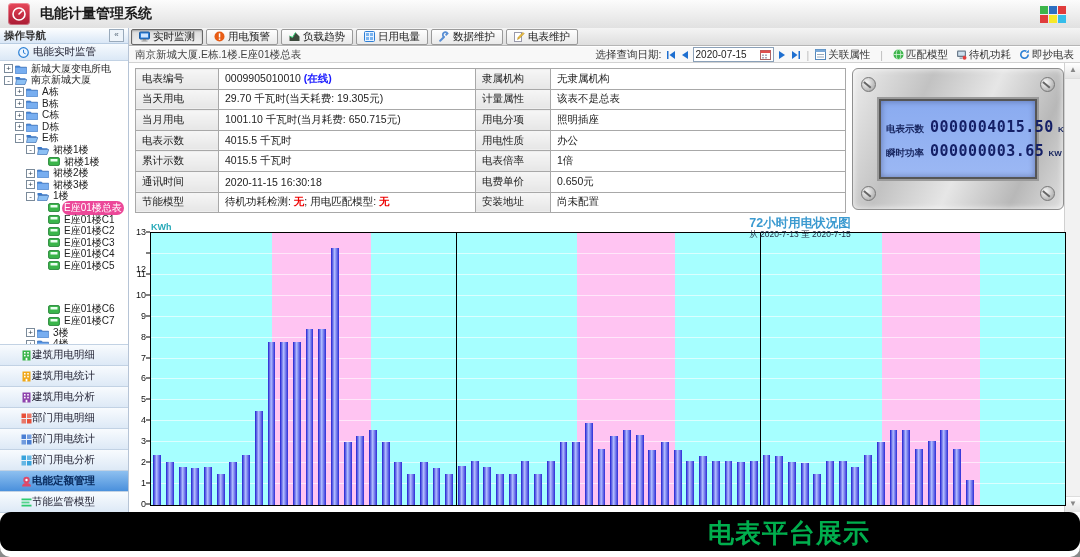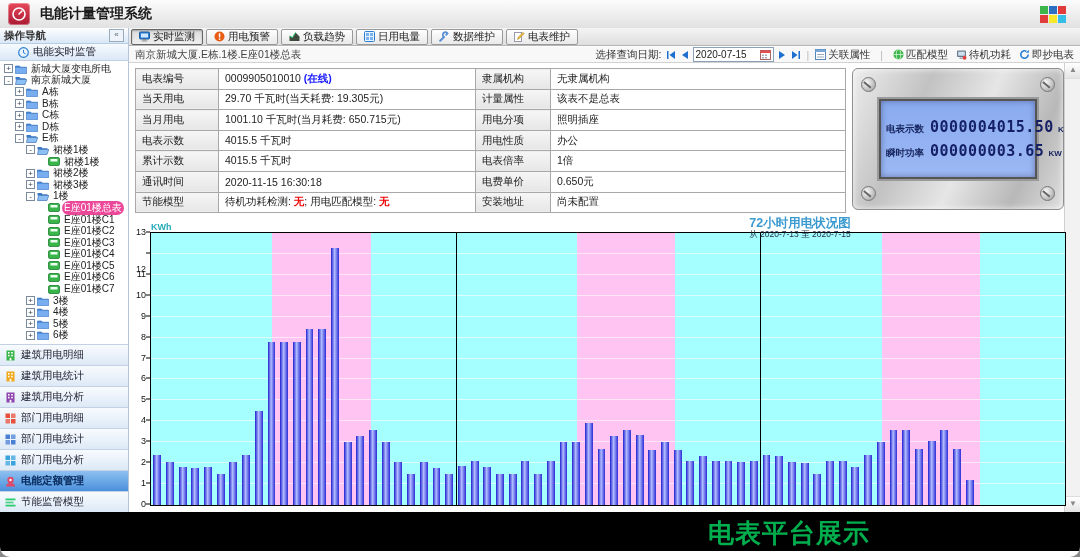--- a/index.html
+++ b/index.html
@@ -28,21 +28,21 @@
           font-size:10.5px;color:#223;}
   .tree{height:281px;overflow:hidden;padding-top:2px;}
   .tree-row{display:flex;align-items:center;height:11.6px;font-size:10px;color:#222;white-space:nowrap;}
   .tree-row .lbl{padding:0 2px;}
   .tree-row.sel .lbl{background:#ec4899;color:#fff;border-radius:7px;}
   .expander{width:9px;height:9px;border:1px solid #7a8a9a;background:#fff;font-size:8px;line-height:7px;
             text-align:center;color:#345;flex:0 0 9px;margin-right:2px;box-sizing:border-box;}
   .exp-none{width:9px;flex:0 0 9px;margin-right:2px;border:none;background:transparent;}
   .tree-ic{flex:0 0 12px;margin-right:2px;display:flex;align-items:center;}
   .sections{border-top:1px solid #c2d2e4;}
-  .section-row{height:20px;display:flex;align-items:center;gap:5px;padding:0 5px;
+  .section-row{height:20px;display:flex;align-items:center;padding:0 21px;
                background:linear-gradient(#f8fbfe,#dde9f6);border-bottom:1px solid #c2d2e4;
                font-size:10.5px;color:#223;cursor:pointer;}
   .section-row.sel{background:linear-gradient(#8ec0f0,#4a90dc);color:#07295c;font-weight:bold;}
   
   .tabbar{position:absolute;left:129px;top:28px;width:951px;height:18px;
           background:linear-gradient(#f4f4f4,#dedede);border-bottom:1px solid #b5b5b5;
           display:flex;align-items:center;padding-left:2px;gap:3px;box-sizing:border-box;}
   .tab{display:flex;align-items:center;gap:3px;height:14px;padding:0 7px;font-size:10.5px;color:#222;
        background:linear-gradient(#fefefe,#e9e9e9);border:1px solid #9a9a9a;border-radius:2px;cursor:pointer;}
   .tab.active{background:linear-gradient(#dcdcdc,#efefef);border-color:#666;box-shadow:inset 0 1px 2px rgba(0,0,0,.25);}
@@ -93,21 +93,21 @@
         box-sizing:content-box;background:#a6ffff;}
   .day-band{position:absolute;top:0;height:100%;}
   .work-band{position:absolute;top:0;height:100%;background:#ffc4f2;}
   .gridline{position:absolute;left:0;width:100%;height:1px;background:rgba(255,255,255,.6);z-index:1;}
   .divider{position:absolute;top:0;width:1px;height:100%;background:#000;z-index:2;}
   .bar{position:absolute;bottom:0;z-index:3;
        background:linear-gradient(90deg,#1f1fd0 0%,#b2bdff 45%,#2b2bd6 100%);}
   .ytick{position:absolute;font-size:9px;color:#111;transform:translate(-100%,-50%);}
   .ytick-mark{position:absolute;width:4px;height:1px;background:#000;transform:translateY(-50%);}
   
-  .footer{position:absolute;left:0;top:512px;width:100%;height:39px;background:#000;}
+  .footer{position:absolute;left:0;top:512px;width:100%;height:39px;background:#000;border-radius:11px;}
   .footer-text{position:absolute;left:708px;top:4px;font-size:26px;font-weight:bold;color:#00ae4d;
                letter-spacing:1px;}
   .icon{display:inline-flex;align-items:center;}
 </style>
 </head>
 <body>
 
 <div class="app">
 
   <div class="titlebar">
@@ -316,21 +316,21 @@
         <div class="tree-row" style="padding-left: 37px;">
           <span class="exp-none"></span>
           <span class="tree-ic">
             <svg width="12" height="9" viewBox="0 0 12 9">
               <rect x="0.5" y="0.5" width="11" height="8" rx="1.5" fill="#3ab54a" stroke="#1e7e32" stroke-width="0.8"></rect>
               <rect x="2.5" y="2" width="7" height="2.5" fill="#eafff0"></rect>
             </svg>
           </span>
           <span class="lbl">E座01楼C5</span>
         </div>
-        <div class="tree-row" style="padding-left: 37px;">
+        <div class="tree-row" style="padding-left: 37px; margin-top: 32px;">
           <span class="exp-none"></span>
           <span class="tree-ic">
             <svg width="12" height="9" viewBox="0 0 12 9">
               <rect x="0.5" y="0.5" width="11" height="8" rx="1.5" fill="#3ab54a" stroke="#1e7e32" stroke-width="0.8"></rect>
               <rect x="2.5" y="2" width="7" height="2.5" fill="#eafff0"></rect>
             </svg>
           </span>
           <span class="lbl">E座01楼C6</span>
         </div>
         <div class="tree-row" style="padding-left: 37px;">

